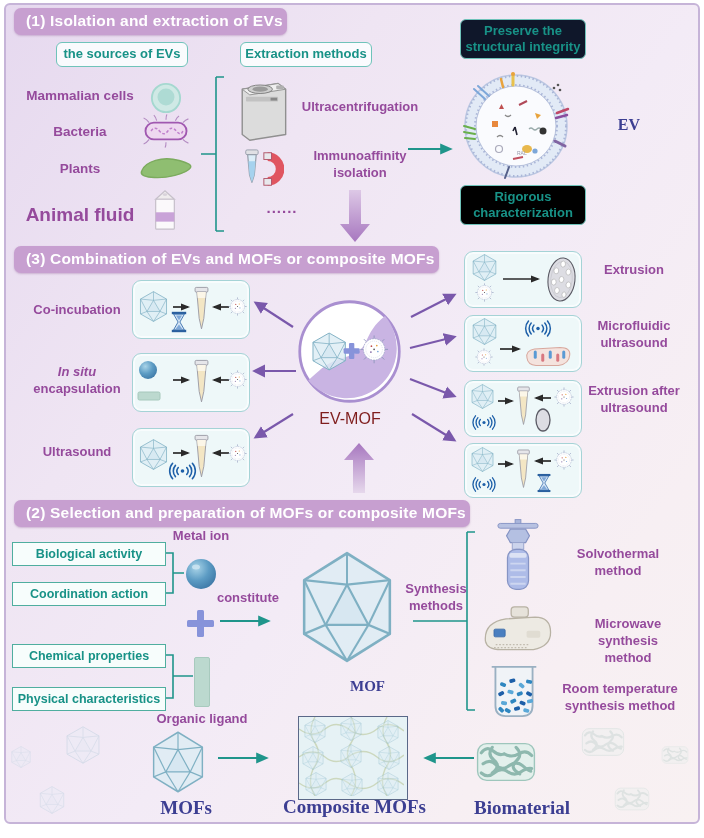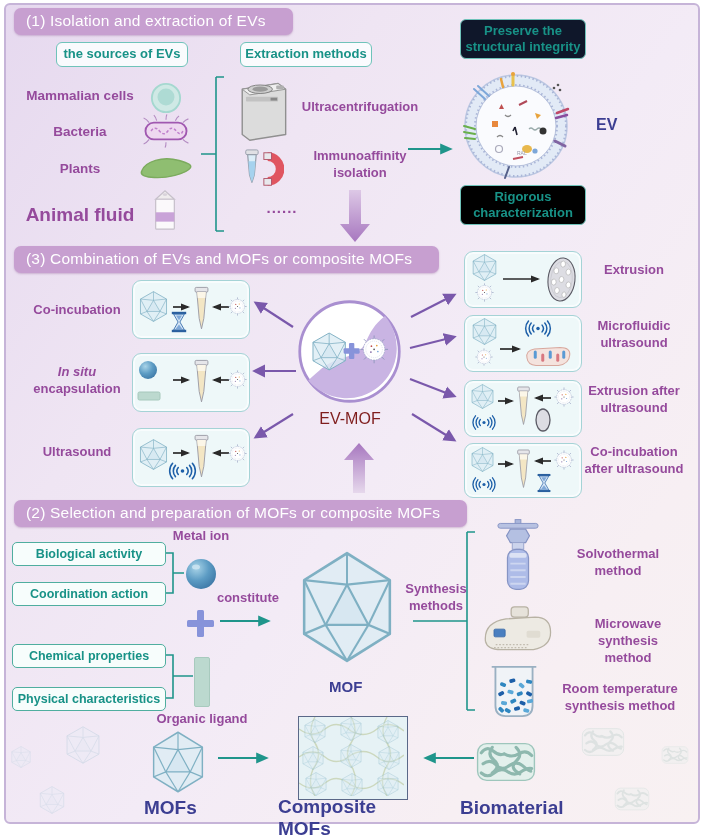--- a/index.html
+++ b/index.html
@@ -1,30 +1,30 @@
 <!DOCTYPE html>
 <html><head>
 <meta charset="utf-8">
 <style>
   html,body{margin:0;padding:0;background:#ffffff;}
   #fig{position:relative;width:704px;height:838px;background:#ffffff;overflow:hidden;
        font-family:"Liberation Sans","DejaVu Sans",sans-serif;}
   .frame{position:absolute;left:4px;top:3px;width:692px;height:817px;border:2px solid #c6b4d8;
          border-radius:6px;background:linear-gradient(125deg,#e6d9ef 0%,#efe5f3 30%,#f3ebf6 55%,#f7eff3 80%,#f8f1f2 100%);}
   .abs{position:absolute;}
-  .banner{display:inline-block;background:#c79fd0;color:#ffffff;font-weight:normal;font-size:15.5px;
-          letter-spacing:.2px;padding:4px 27px 5px 12px;border-radius:7px;white-space:nowrap;
+  .banner{display:inline-block;background:#c79fd0;color:#ffffff;font-weight:bold;font-size:15.5px;
+          letter-spacing:.2px;padding:4px 4px 5px 12px;border-radius:7px;white-space:nowrap;
           box-shadow:0 1px 2px rgba(140,90,150,.35);}
   .tealbox{border:1.6px solid #6fc3ba;border-radius:6px;background:rgba(252,255,255,.85);
            color:#189287;font-weight:bold;font-size:13px;display:flex;align-items:center;
            justify-content:center;text-align:center;line-height:1.25;}
-  .factorbox{border:1.5px solid #4fae9f;border-radius:5px;background:#f7fdfc;color:#189287;
+  .factorbox{border:1.5px solid #4fae9f;border-radius:0;background:#f7fdfc;color:#189287;
              font-weight:bold;font-size:12.5px;display:flex;align-items:center;justify-content:center;}
   .plabel{color:#954a9c;font-weight:bold;font-size:13px;text-align:center;line-height:1.3;}
-  .nlabel{color:#3c3e92;font-weight:bold;text-align:left;}
+  .nlabel{color:#3c3e92;font-weight:bold;text-align:right;font-family:Liberation Serif, serif;}
   .mbox{border:1.6px solid #a5d3d6;border-radius:9px;background:#eef8f9;box-shadow:inset 0 0 0 2px rgba(255,255,255,.6);}
   .ital{font-style:italic;}
   .faded{opacity:.24;}
   svg{display:block;}
 </style>
 </head>
 <body>
 
 <div id="fig">
   <div class="frame"></div>
@@ -464,21 +464,20 @@
       <use href="#tube" x="49" y="3" width="19" height="45"></use>
       <use href="#hourglass" x="71" y="29" width="16" height="20"></use>
       <line x1="86" y1="17" x2="71" y2="17" stroke="#2a2a2a" stroke-width="1.7" marker-end="url(#mblack)"></line>
       <use href="#ev" x="88" y="5" width="22" height="22"></use>
     </svg>
   </div>
 
   <div class="abs plabel" style="left:584px;top:262px;width:100px">Extrusion</div>
   <div class="abs plabel" style="left:584px;top:318px;width:100px">Microfluidic ultrasound</div>
   <div class="abs plabel" style="left:584px;top:383px;width:100px">Extrusion after ultrasound</div>
-  <div class="abs plabel" style="left:580px;top:444px;width:108px">Co-incubation after ultrasound</div>
 
   <div class="abs banner" style="left:14px;top:500px">(2) Selection and preparation of MOFs or composite MOFs</div>
 
   <div class="abs factorbox" style="left:12px;top:542px;width:152px;height:22px">Biological activity</div>
   <div class="abs factorbox" style="left:12px;top:582px;width:152px;height:22px">Coordination action</div>
   <div class="abs factorbox" style="left:12px;top:644px;width:152px;height:22px">Chemical properties</div>
   <div class="abs factorbox" style="left:12px;top:687px;width:152px;height:22px">Physical characteristics</div>
 
   <div class="abs plabel" style="left:166px;top:528px;width:70px">Metal ion</div>
   <svg class="abs" style="left:185px;top:558px" width="32" height="32">

